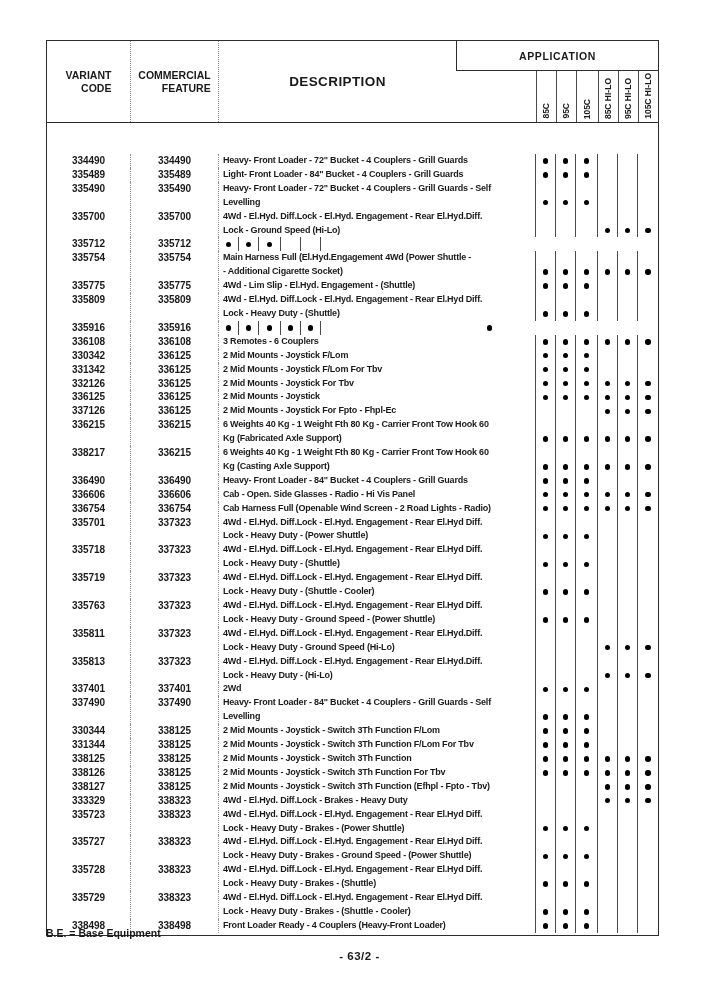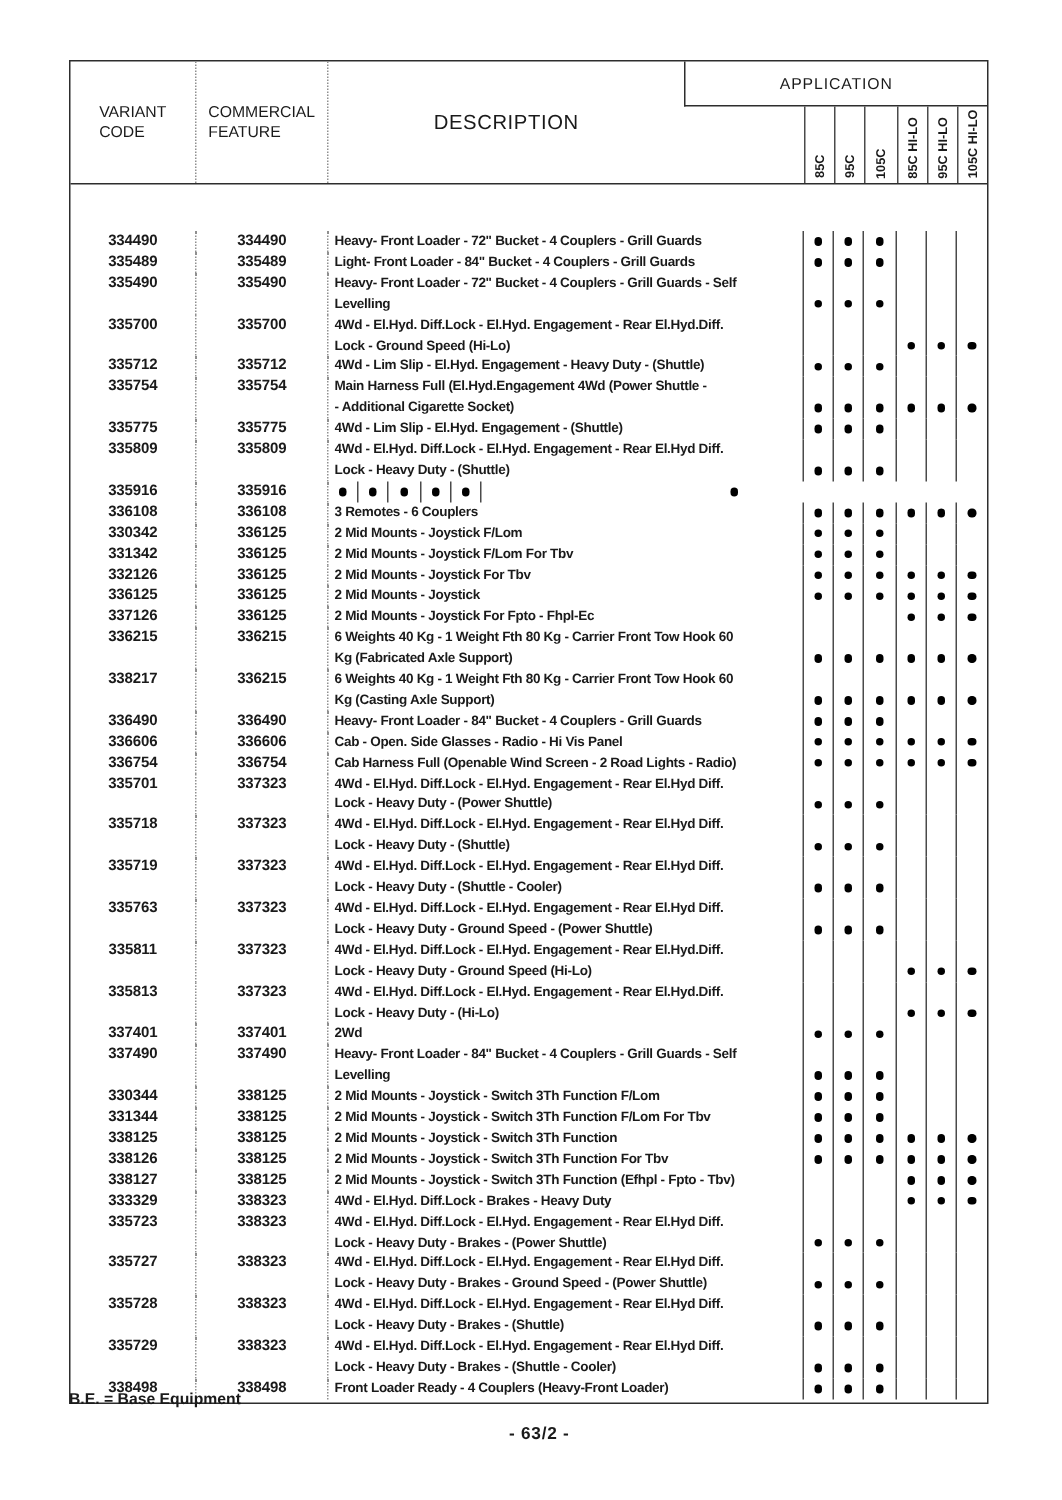--- a/index.html
+++ b/index.html
@@ -10,21 +10,21 @@
     color: #1a1a1a; overflow: hidden;
   }
   .tbl {
     position: absolute; left: 46px; top: 40px; width: 613px;
     border: 1.5px solid #2d2d2d; background: #fff;
   }
   
   .hdr { position: relative; height: 82px; border-bottom: 1.5px solid #2d2d2d; }
   .hcell {
     position: absolute; display: flex; align-items: center; justify-content: center;
-    font-weight: normal; text-align: left;
+    font-weight: bold; text-align: right;
   }
   .h-var  { left: 0;    top: 0; width: 84px;  height: 100%; font-size: 10.5px; line-height: 13px; white-space: pre-line; border-right: 1px dotted #8f8f8f; }
   .h-feat { left: 84px; top: 0; width: 88px;  height: 100%; font-size: 10.5px; line-height: 13px; white-space: pre-line; border-right: 1px dotted #8f8f8f; }
   .h-desc { left: 172px; top: 0; width: 237px; height: 100%; font-size: 13.5px; letter-spacing: 0.4px; }
   .h-app {
     left: 409px; top: 0; right: 0; height: 30px;
     border-left: 1px solid #2d2d2d; border-bottom: 1px solid #2d2d2d;
     font-size: 10.5px; letter-spacing: 0.6px;
   }
   .vlabels { position: absolute; left: 489px; right: 0; top: 30px; bottom: 0; display: flex; }
@@ -177,23 +177,20 @@
         <div class="c-app a4">
           <div class="dot"></div>
         </div>
         <div class="c-app a5">
           <div class="dot"></div>
         </div>
       </div>
       <div class="row">
         <div class="c-var">335712</div>
         <div class="c-feat">335712</div>
-        <div class="c-desc">
-          <div class="dline">4Wd - Lim Slip - El.Hyd. Engagement - Heavy Duty - (Shuttle)</div>
-        </div>
         <div class="c-app a0">
           <div class="dot"></div>
         </div>
         <div class="c-app a1">
           <div class="dot"></div>
         </div>
         <div class="c-app a2">
           <div class="dot"></div>
         </div>
         <div class="c-app a3"></div>

